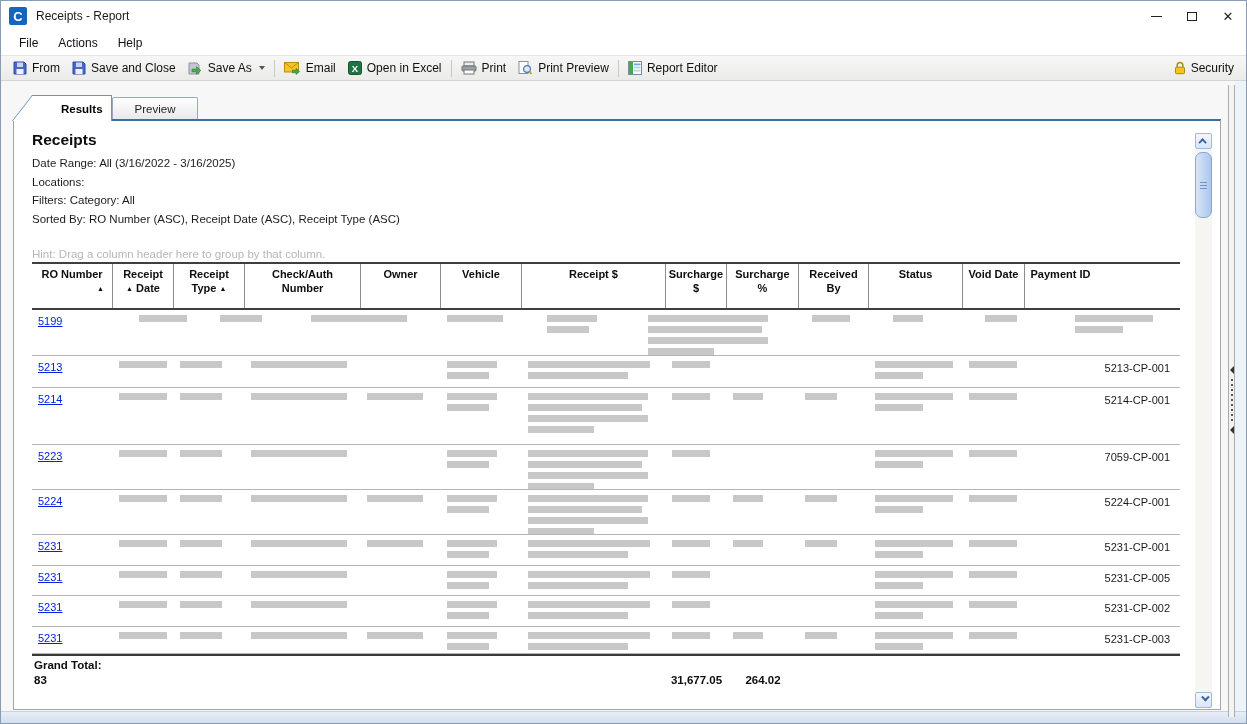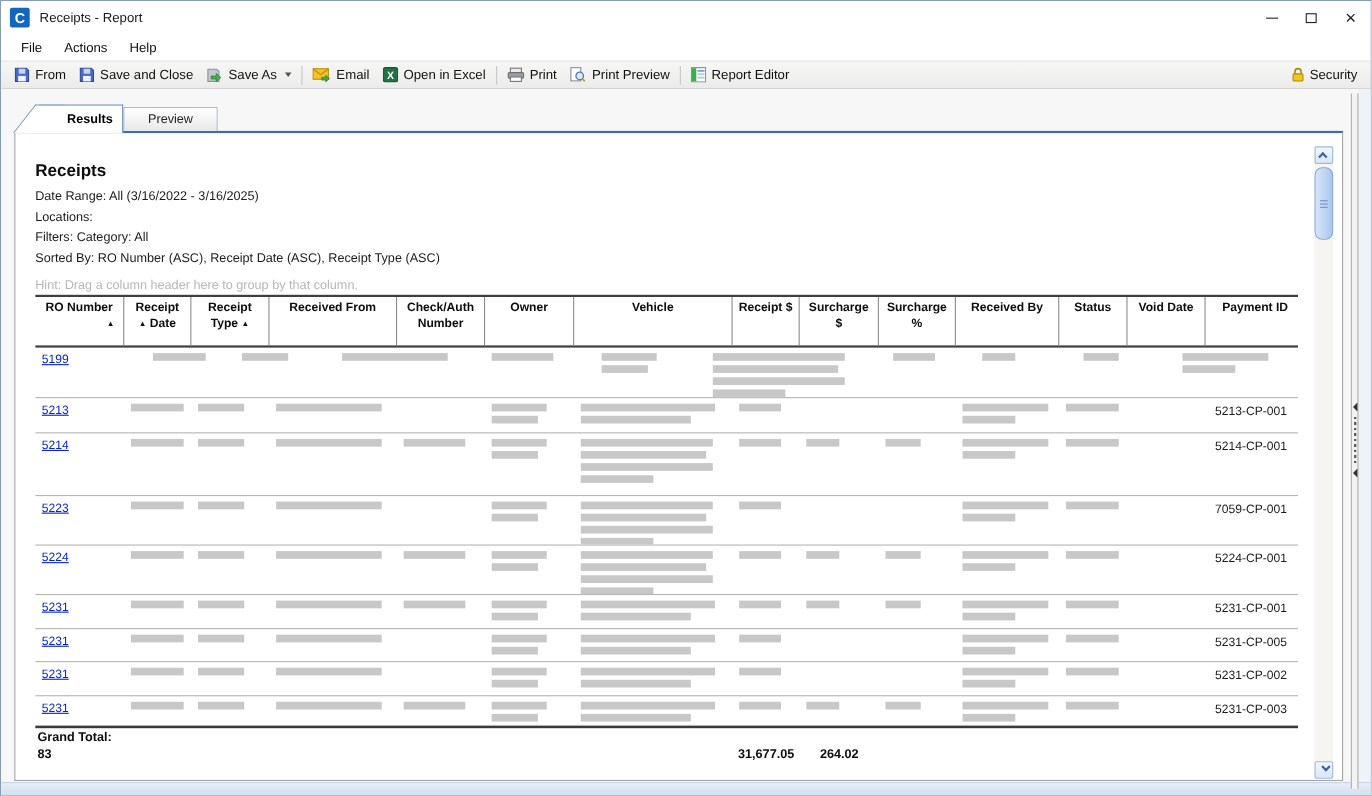--- a/index.html
+++ b/index.html
@@ -53,24 +53,24 @@
                  border-top:1px solid #6e94bc; border-right:1px solid #6e94bc; margin-left:22px; }
   .tab-results::before { content:""; position:absolute; left:-13px; top:-1px; bottom:0; width:26px;
                  background:#fff; border-left:1px solid #6e94bc; border-top:1px solid #6e94bc;
                  transform:skewX(-38deg); z-index:-1; }
   .tab-preview { height:22px; margin-bottom:2px; padding:0 22px; background:linear-gradient(#ffffff,#e9e9ec);
                  border:1px solid #97a8c0; border-bottom:none; border-radius:2px 2px 0 0; color:#222; }
 
   
   .panel { position:absolute; left:12px; right:25px; top:38px; bottom:13px; background:#ffffff;
            border:1px solid #a5a5a5; border-top:2px solid #3c6ea5; z-index:1; }
-  .report { position:absolute; left:18px; right:40px; top:0; bottom:0; padding-top:26px; overflow:hidden; }
+  .report { position:absolute; left:18px; right:40px; top:0; bottom:0; padding-top:10px; overflow:hidden; }
   .rpt-title { font-size:15.5px; font-weight:bold; color:#0d0d0d; margin-bottom:5px; }
   .meta-line { font-size:11.5px; color:#1c1c1c; line-height:18.5px; }
-  .hint-line { font-size:11.5px; color:#b7b7b7; margin-top:10px; margin-bottom:2px; }
+  .hint-line { font-size:11.5px; color:#b7b7b7; margin-top:20px; margin-bottom:2px; }
 
   
   .rtable { width:1154px; }
   .thead { display:grid; border-top:2px solid #3f3f3f; border-bottom:2px solid #3f3f3f; }
   .hcell { font-size:11px; font-weight:bold; color:#0d0d0d; text-align:center; padding:3px 2px 4px;
            min-height:44px; border-right:1px solid #8c8c8c; line-height:14px; }
   .hcell:last-child { border-right:none; }
   .hcell .l2 { display:block; }
   .hcell .l2.arr-right { text-align:right; padding-right:6px; }
   .sort-arr { font-size:7px; position:relative; top:-1px; }
@@ -249,21 +249,20 @@
         <div class="meta-line">Locations:</div>
         <div class="meta-line">Filters: Category: All</div>
         <div class="meta-line">Sorted By: RO Number (ASC), Receipt Date (ASC), Receipt Type (ASC)</div>
         <div class="hint-line">Hint:  Drag a column header here to group by that column.</div>
 
         <div class="rtable">
           <div class="thead" style="grid-template-columns: 81px 61px 71px 116px 80px 81px 144px 61px 72px 70px 94px 62px 71px 90px;">
               <div class="hcell"><span>RO Number</span><span class="l2 arr-right"><span class="sort-arr">▲</span></span></div>
               <div class="hcell"><span>Receipt</span><span class="l2"><span class="sort-arr">▲</span> Date</span></div>
               <div class="hcell"><span>Receipt</span><span class="l2">Type <span class="sort-arr">▲</span></span></div>
-              <div class="hcell"><span>Received From</span></div>
               <div class="hcell"><span>Check/Auth</span><span class="l2">Number</span></div>
               <div class="hcell"><span>Owner</span></div>
               <div class="hcell"><span>Vehicle</span></div>
               <div class="hcell"><span>Receipt $</span></div>
               <div class="hcell"><span>Surcharge</span><span class="l2">$</span></div>
               <div class="hcell"><span>Surcharge</span><span class="l2">%</span></div>
               <div class="hcell"><span>Received By</span></div>
               <div class="hcell"><span>Status</span></div>
               <div class="hcell"><span>Void Date</span></div>
               <div class="hcell"><span>Payment ID</span></div>

